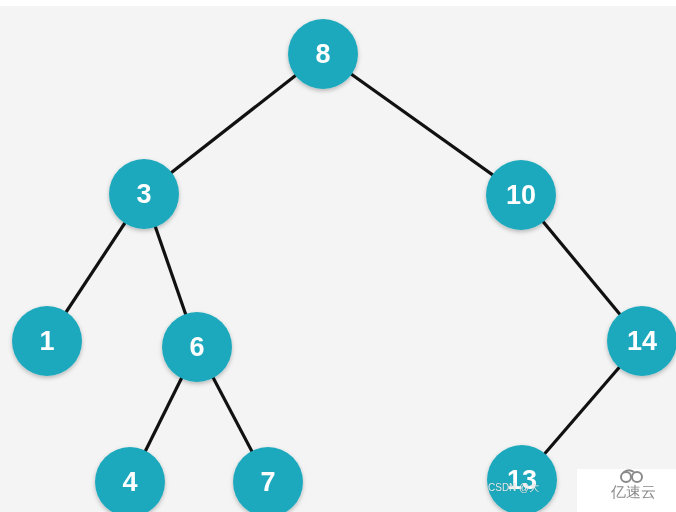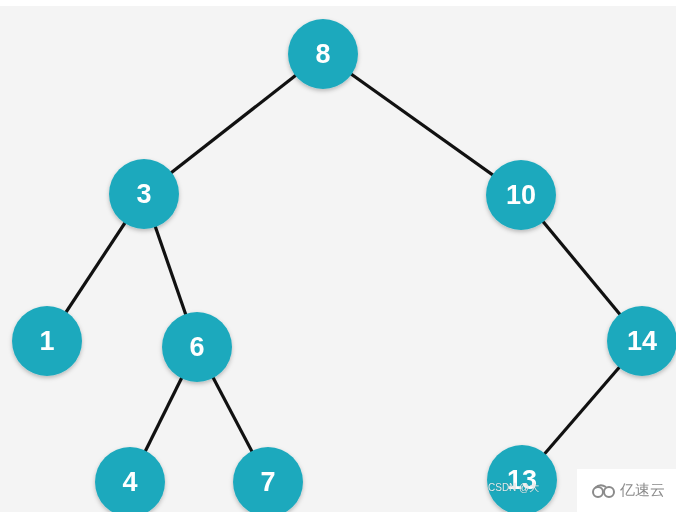--- a/index.html
+++ b/index.html
@@ -3,21 +3,21 @@
 <meta charset="utf-8">
 <style>
   html, body { margin: 0; padding: 0; }
   body { width: 676px; height: 512px; background: #ffffff; position: relative; overflow: hidden; font-family: "Liberation Sans", sans-serif; }
   .canvas { position: absolute; left: 0; top: 6px; width: 676px; height: 506px; background: #f4f4f4; }
   svg.tree { position: absolute; left: 0; top: 0; width: 676px; height: 512px; }
   .edge { stroke: #111; stroke-width: 3.2; }
   .node-circle { fill: #1ea9bd; }
   .node-label { fill: #ffffff; font-family: "Liberation Sans", sans-serif; font-weight: bold; font-size: 27px; text-anchor: middle; dominant-baseline: central; }
   .wm-csdn { position: absolute; left: 488px; top: 481px; font-size: 10px; color: rgba(255,255,255,0.85); text-shadow: 0 0 1px rgba(80,80,80,0.5); font-family: "Liberation Sans", sans-serif; white-space: nowrap; }
-  .wm-box { position: absolute; left: 577px; top: 469px; width: 99px; height: 43px; background: #ffffff; display: flex; align-items: center; padding-left: 14px; box-sizing: border-box; }
+  .wm-box { position: absolute; left: 577px; top: 469px; width: 99px; height: 43px; background: #ffffff; display: flex; align-items: center; padding-left: 14px; box-sizing: border-box; flex-direction: column; }
   .wm-icon { width: 26px; height: 14px; margin-right: 3px; }
   .wm-text { font-size: 15px; color: #8a8a8a; font-family: "DejaVu Sans", sans-serif; white-space: nowrap; }
 </style>
 </head>
 <body>
 
 <div class="canvas"></div>
 
 <svg class="tree" viewBox="0 0 676 512">
   <g>

